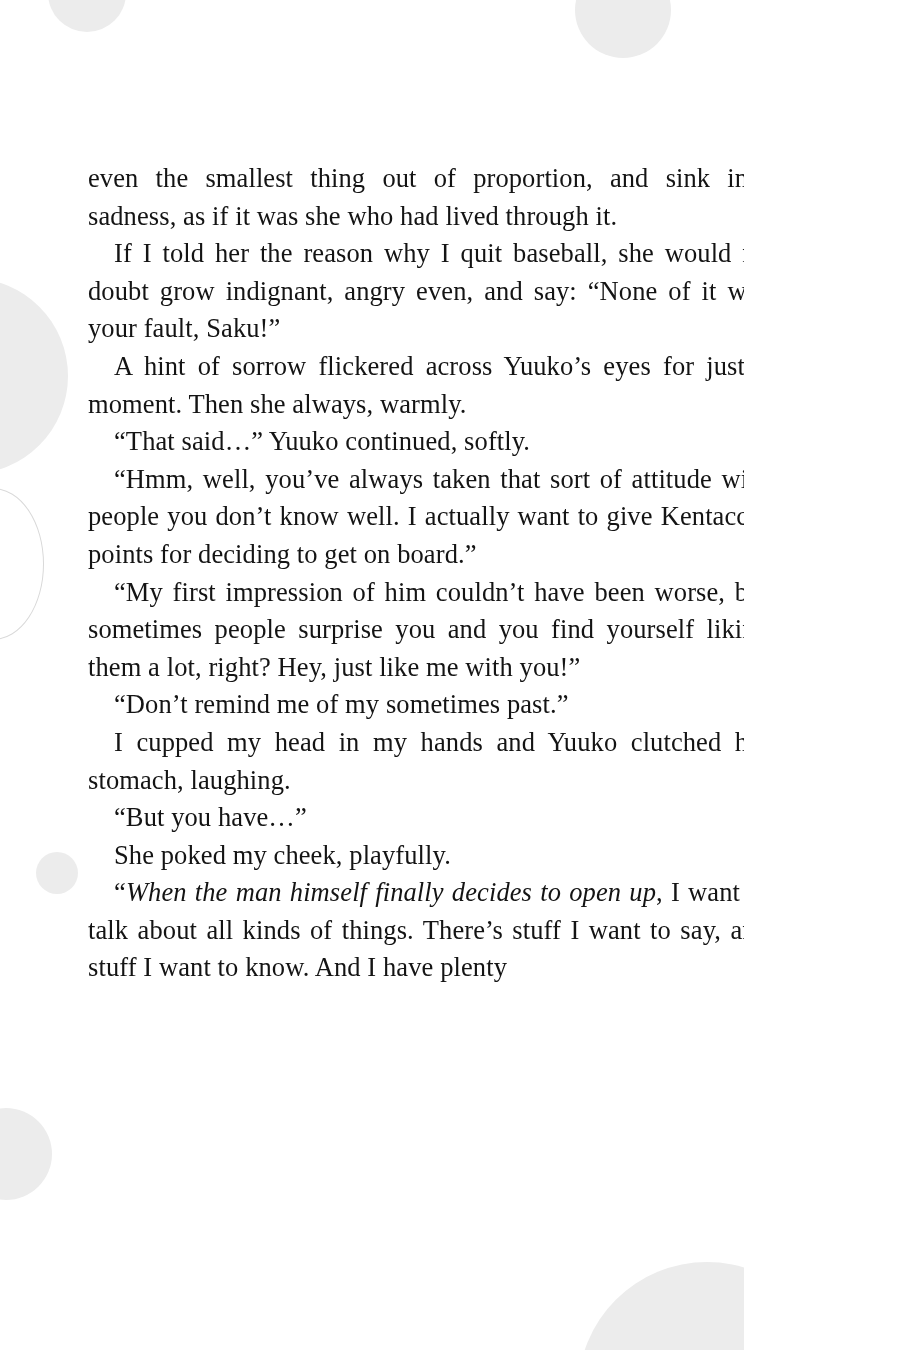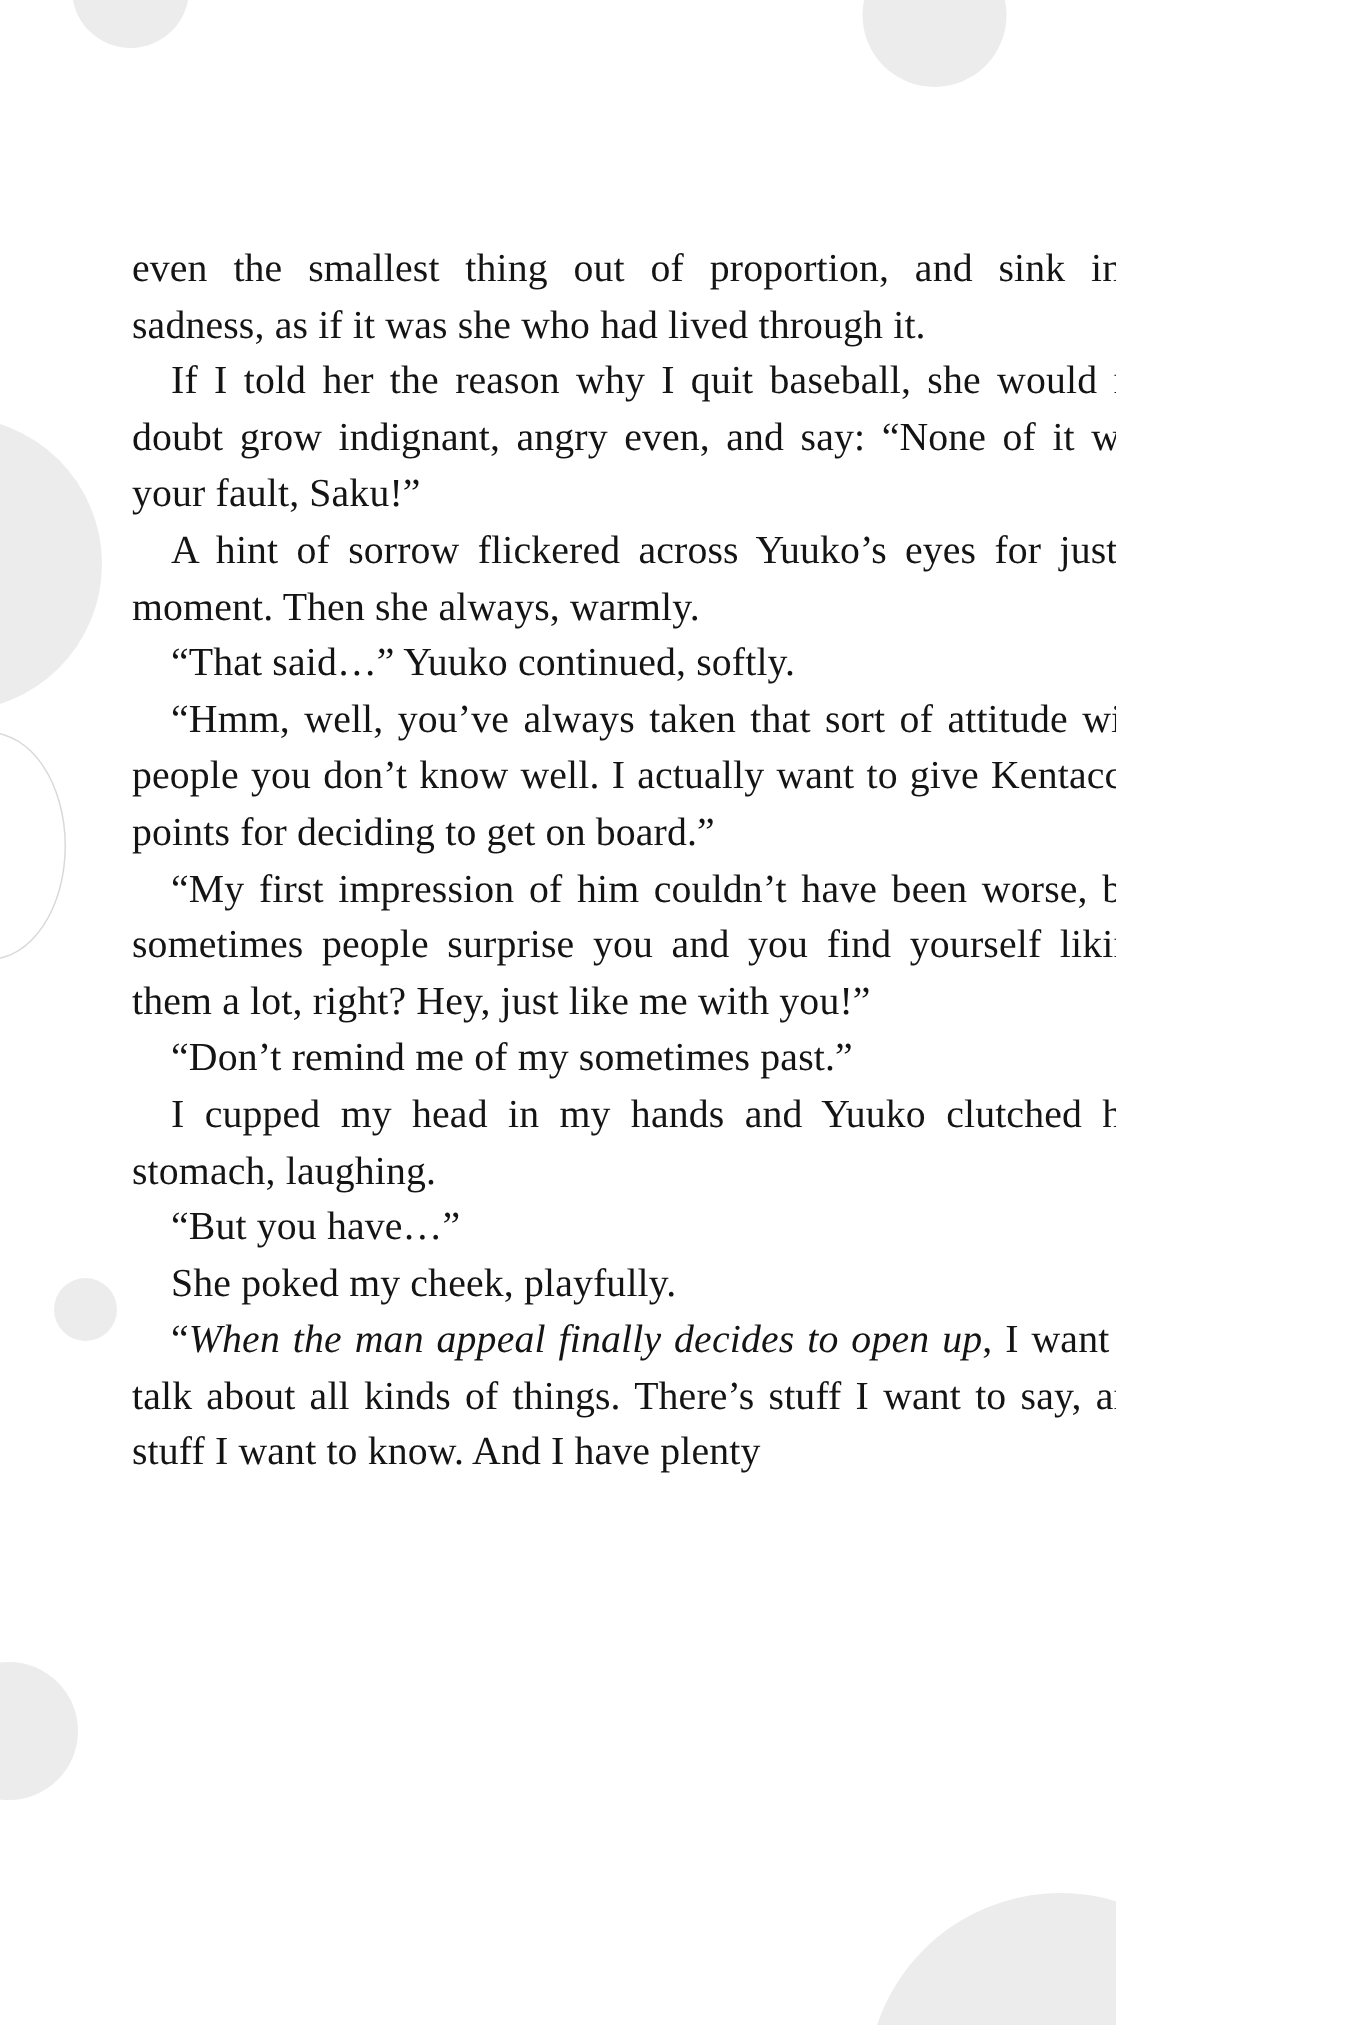--- a/index.html
+++ b/index.html
@@ -82,16 +82,16 @@
       <p class="para"><span>even the smallest thing out of proportion, and sink into sadness, as if it was she who had lived through it.</span></p>
       <p class="para indent"><span>If I told her the reason why I quit baseball, she would no doubt grow indignant, angry even, and say: “None of it was your fault, Saku!”</span></p>
       <p class="para indent"><span>A hint of sorrow flickered across Yuuko’s eyes for just a moment. Then she always, warmly.</span></p>
       <p class="para indent"><span>“That said…” Yuuko continued, softly.</span></p>
       <p class="para indent"><span>“Hmm, well, you’ve always taken that sort of attitude with people you don’t know well. I actually want to give Kentacchi points for deciding to get on board.”</span></p>
       <p class="para indent"><span>“My first impression of him couldn’t have been worse, but sometimes people surprise you and you find yourself liking them a lot, right? Hey, just like me with you!”</span></p>
       <p class="para indent"><span>“Don’t remind me of my sometimes past.”</span></p>
       <p class="para indent"><span>I cupped my head in my hands and Yuuko clutched her stomach, laughing.</span></p>
       <p class="para indent"><span>“But you have…”</span></p>
       <p class="para indent"><span>She poked my cheek, playfully.</span></p>
-      <p class="para indent"><span>“</span><em>When the man appeal finally decides to open up</em><span>, I want to talk about all kinds of things. There’s stuff I want to say, and stuff I want to know. And I have plenty</span></p>
+      <p class="para indent"><span>“</span><em>When the man himself finally decides to open up</em><span>, I want to talk about all kinds of things. There’s stuff I want to say, and stuff I want to know. And I have plenty</span></p>
     </div>
 
 </div>
 
 </body></html>

